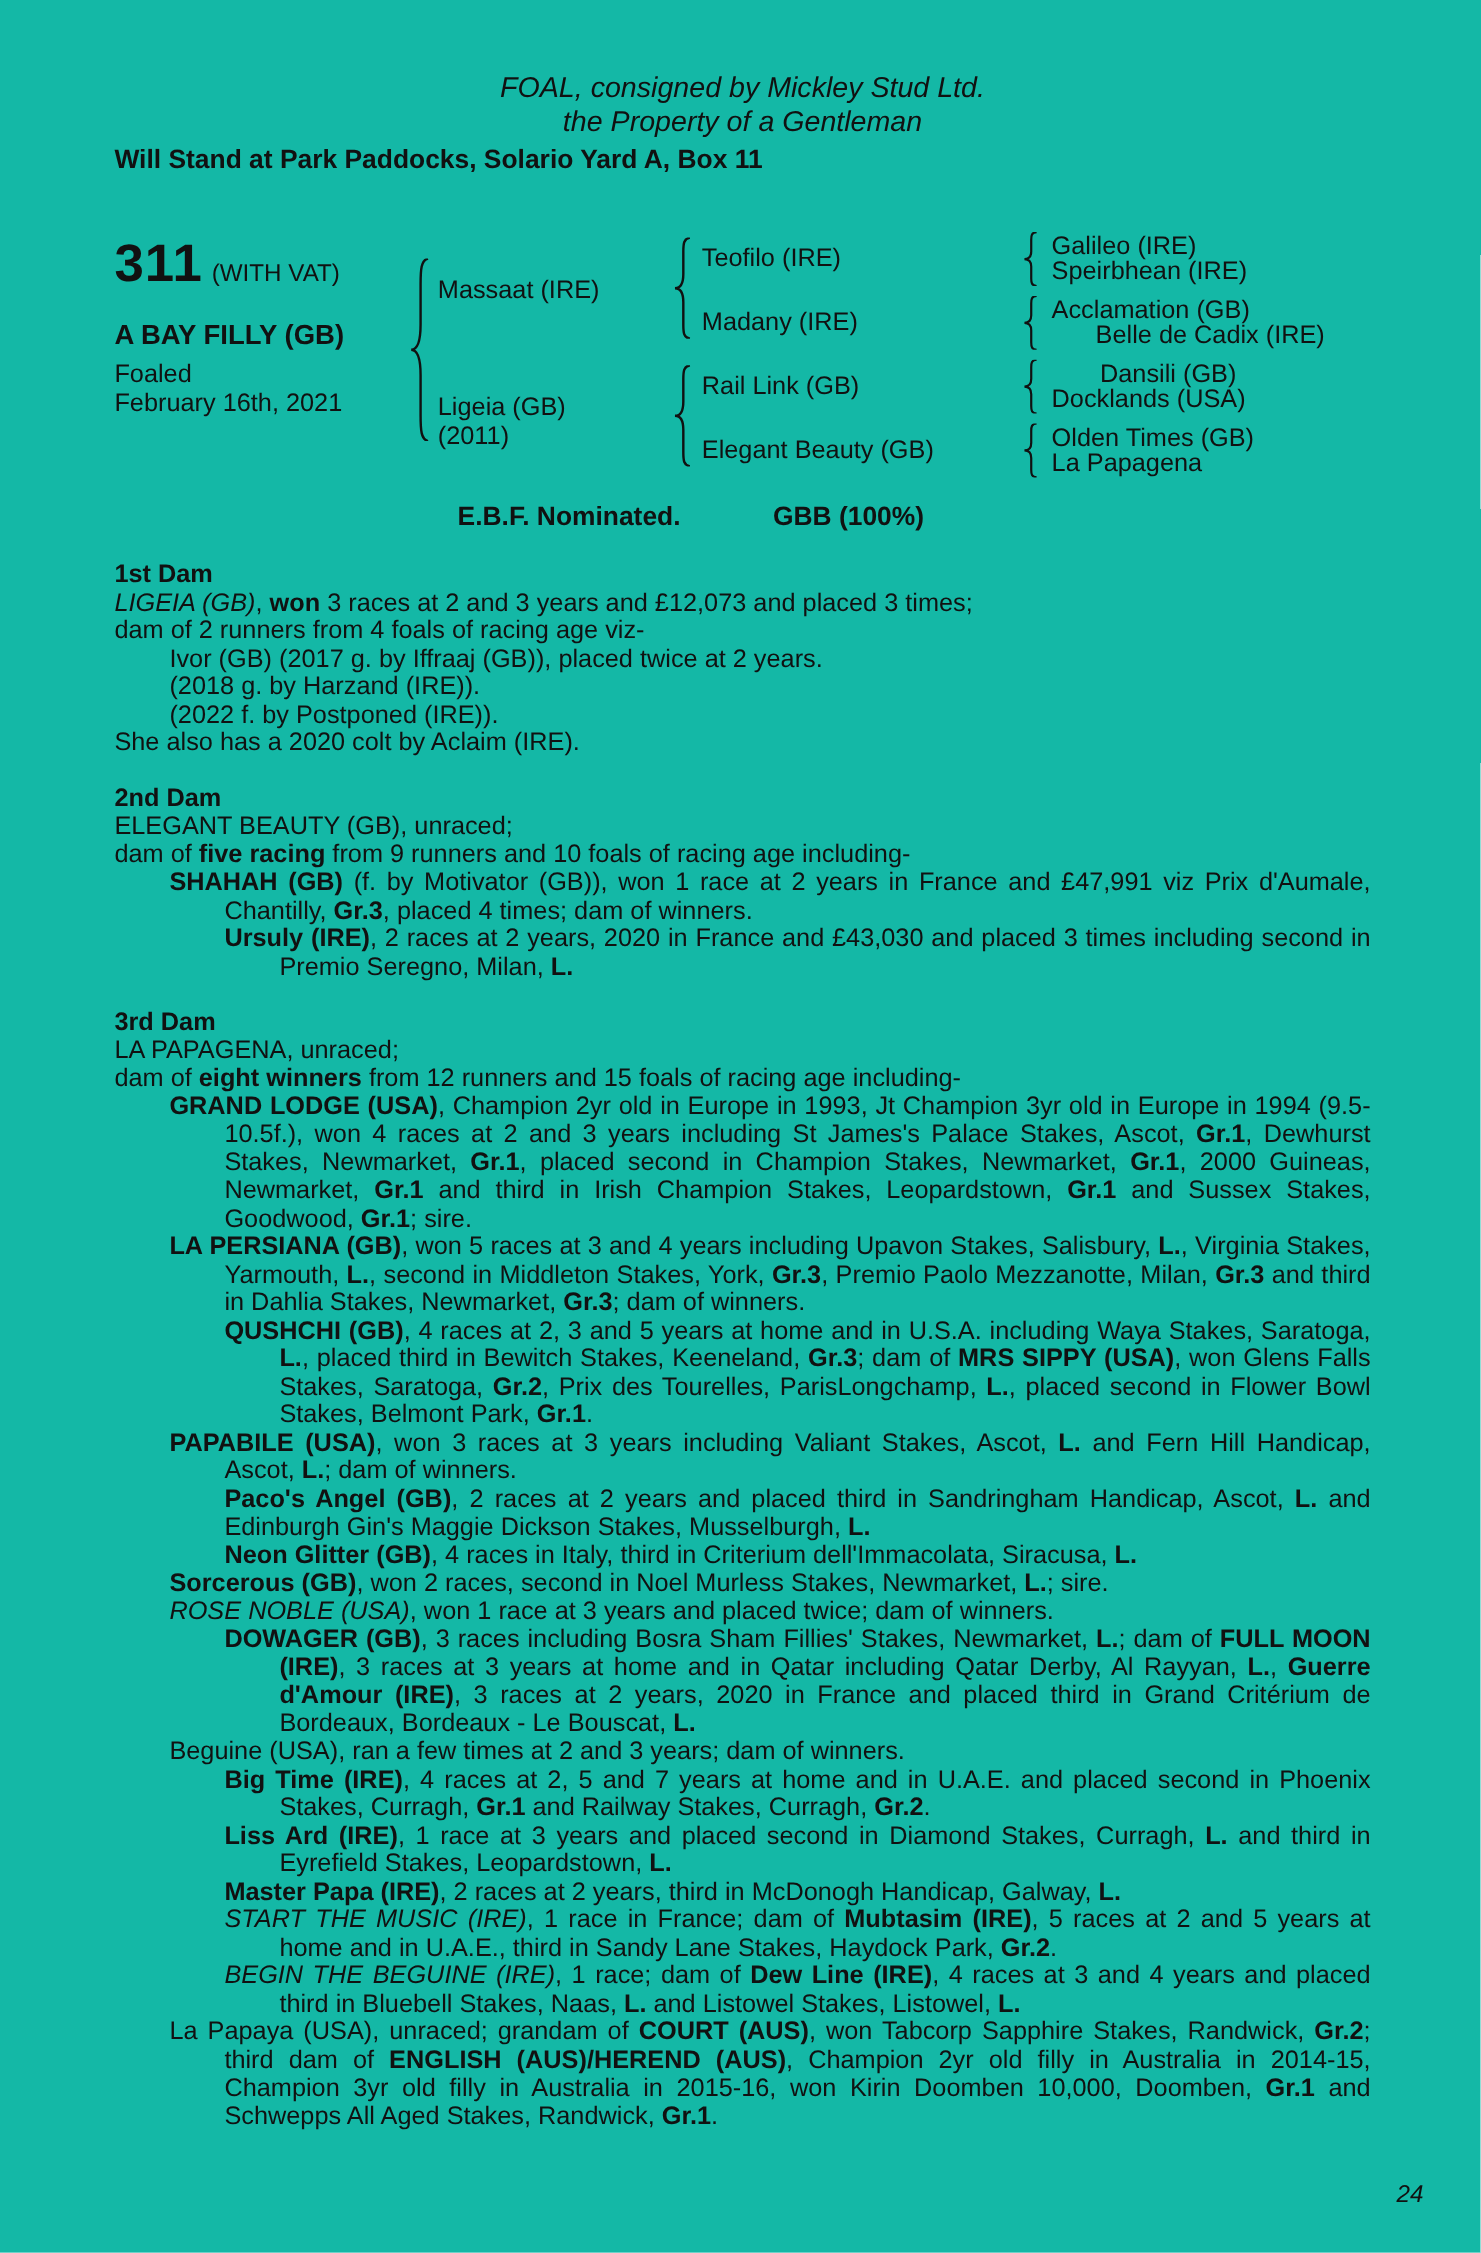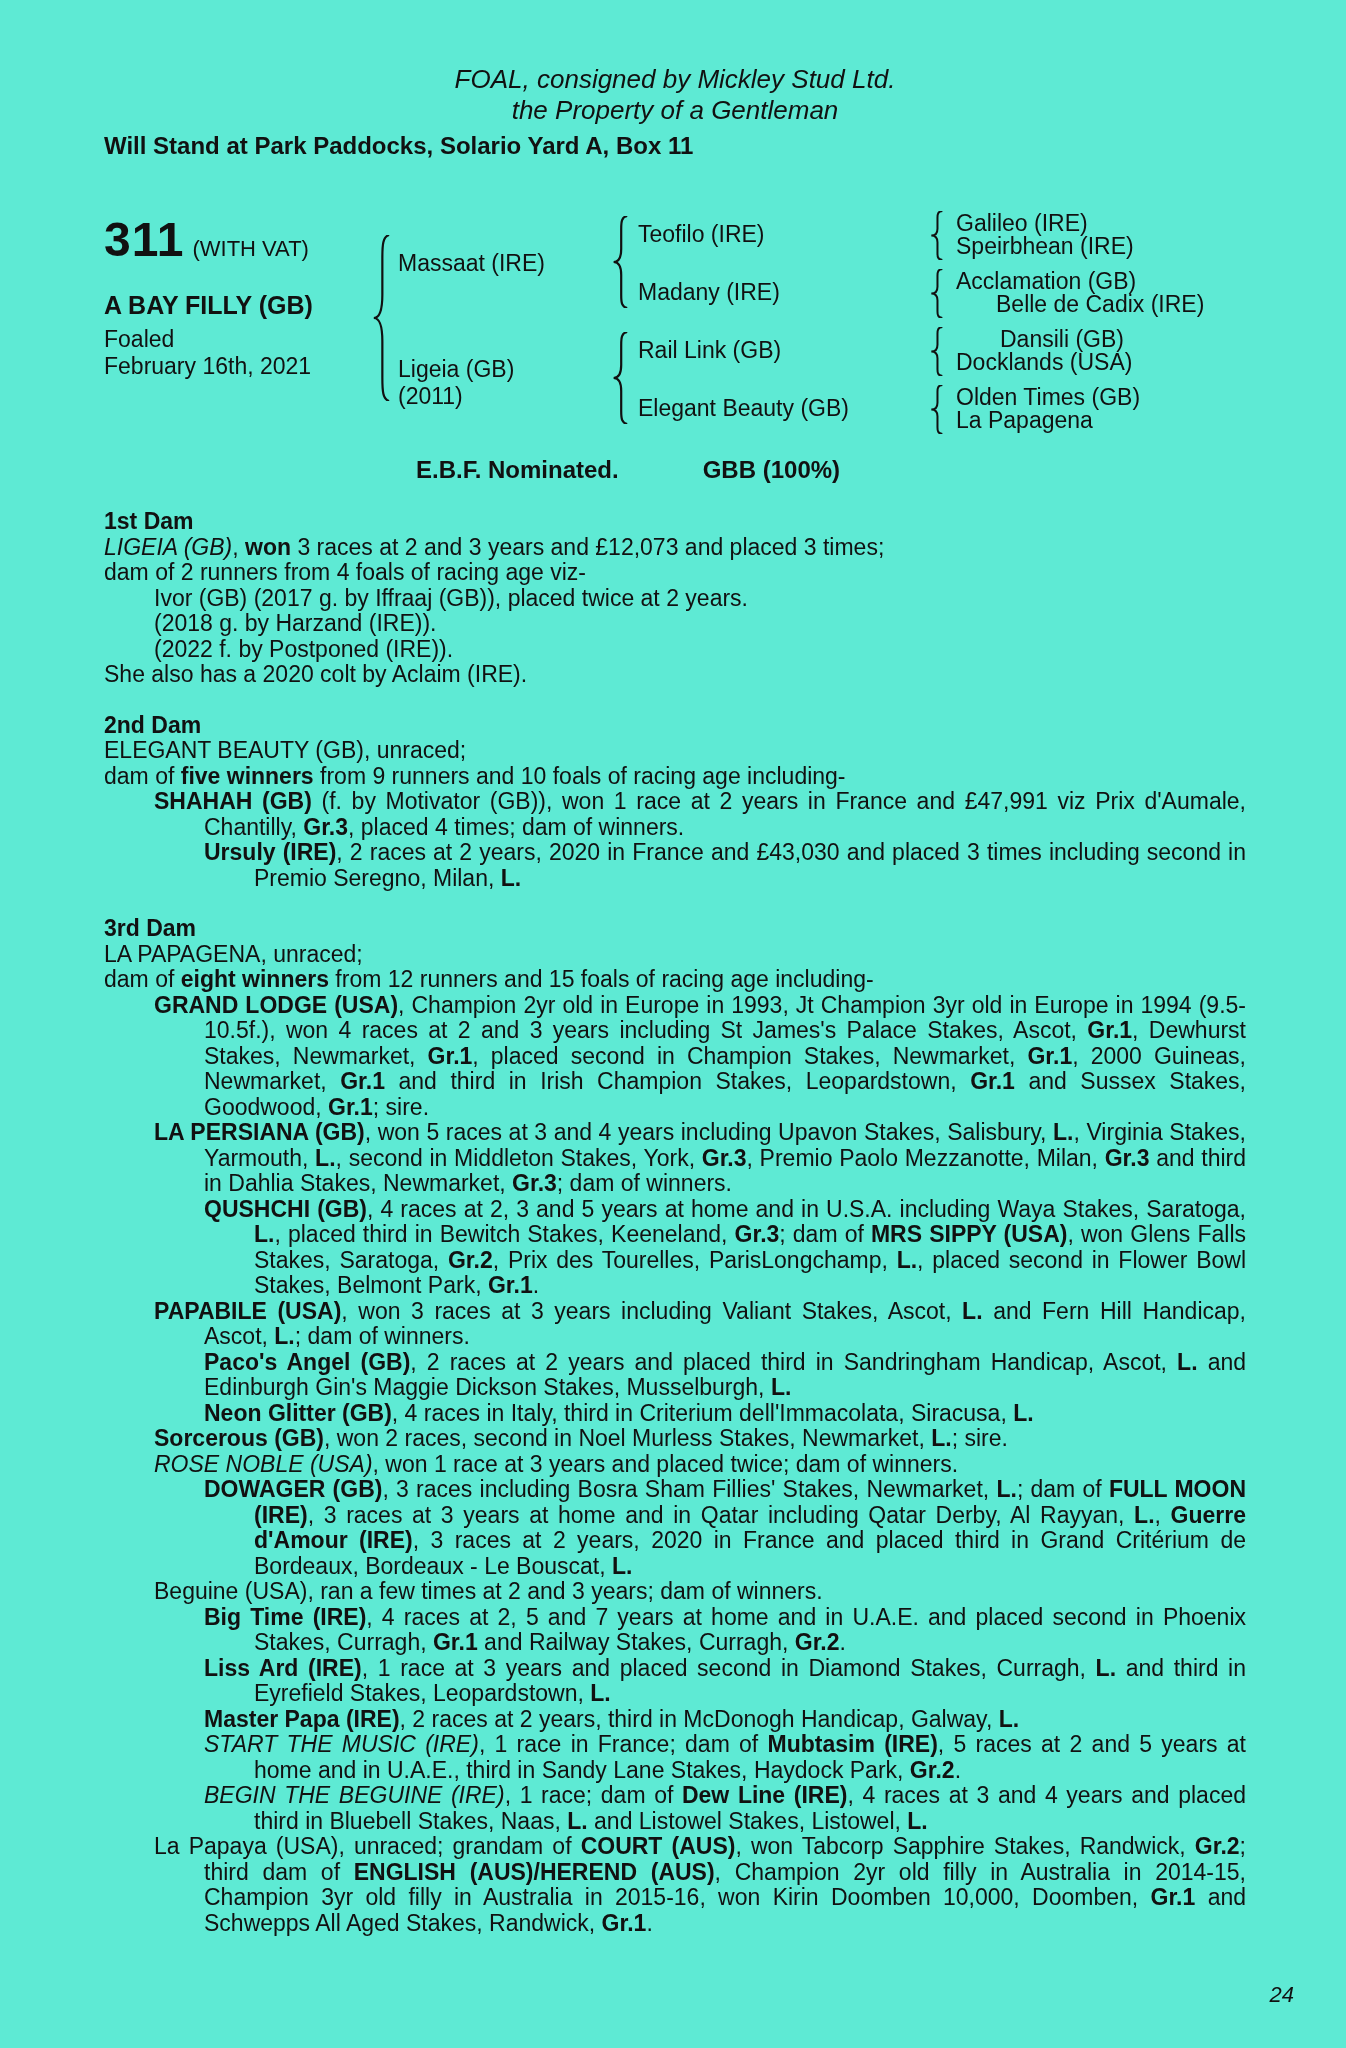--- a/index.html
+++ b/index.html
@@ -1,18 +1,18 @@
 <!DOCTYPE html>
 <html><head>
 <meta charset="utf-8">
 <style>
   * { margin:0; padding:0; box-sizing:border-box; }
   html,body { background:#ffffff; }
   body { font-family:"Liberation Sans", sans-serif; color:#111; }
-  .page { position:relative; width:1346px; height:2048px; background:#5eead4; overflow:hidden; }
+  .page { position:relative; width:1346px; height:2048px; background:#14b8a6; overflow:hidden; }
   .content { width:1142px; margin-left:104px; padding-top:64px; }
 
   .h-italic { text-align:center; font-style:italic; font-size:26px; line-height:31px; }
   .h-stand  { font-weight:700; font-size:24px; line-height:29px; margin-top:5px; }
 
   .pedigree-block { position:relative; height:232px; margin-top:46px; font-size:23px; }
   .ped-name { position:absolute; white-space:nowrap; line-height:23px; }
   .lot-info { position:absolute; left:0; top:6px; }
   .lot-number { font-size:48px; font-weight:700; letter-spacing:1px; }
   .vat { font-size:22px; margin-left:8px; }
@@ -103,21 +103,21 @@
     <div class="sections">
         <div class="sec-heading">1st Dam</div>
         <div class="para" style="padding-left: 0px; text-indent: 0px;"><span style="font-style: italic;">LIGEIA (GB)</span><span>, </span><span style="font-weight: 700;">won</span><span> 3 races at 2 and 3 years and £12,073 and placed 3 times;</span></div>
         <div class="para" style="padding-left: 0px; text-indent: 0px;"><span>dam of 2 runners from 4 foals of racing age viz-</span></div>
         <div class="para" style="padding-left: 50px; text-indent: 0px;"><span>Ivor (GB) (2017 g. by Iffraaj (GB)), placed twice at 2 years.</span></div>
         <div class="para" style="padding-left: 50px; text-indent: 0px;"><span>(2018 g. by Harzand (IRE)).</span></div>
         <div class="para" style="padding-left: 50px; text-indent: 0px;"><span>(2022 f. by Postponed (IRE)).</span></div>
         <div class="para" style="padding-left: 0px; text-indent: 0px;"><span>She also has a 2020 colt by Aclaim (IRE).</span></div>
         <div class="sec-heading">2nd Dam</div>
         <div class="para" style="padding-left: 0px; text-indent: 0px;"><span>ELEGANT BEAUTY (GB), unraced;</span></div>
-        <div class="para" style="padding-left: 0px; text-indent: 0px;"><span>dam of </span><span style="font-weight: 700;">five winners</span><span> from 9 runners and 10 foals of racing age including-</span></div>
+        <div class="para" style="padding-left: 0px; text-indent: 0px;"><span>dam of </span><span style="font-weight: 700;">five racing</span><span> from 9 runners and 10 foals of racing age including-</span></div>
         <div class="para" style="padding-left: 100px; text-indent: -50px;"><span style="font-weight: 700;">SHAHAH (GB)</span><span> (f. by Motivator (GB)), won 1 race at 2 years in France and £47,991 viz Prix d'Aumale, Chantilly, </span><span style="font-weight: 700;">Gr.3</span><span>, placed 4 times; dam of winners.</span></div>
         <div class="para" style="padding-left: 150px; text-indent: -50px;"><span style="font-weight: 700;">Ursuly (IRE)</span><span>, 2 races at 2 years, 2020 in France and £43,030 and placed 3 times including second in Premio Seregno, Milan, </span><span style="font-weight: 700;">L.</span></div>
         <div class="sec-heading">3rd Dam</div>
         <div class="para" style="padding-left: 0px; text-indent: 0px;"><span>LA PAPAGENA, unraced;</span></div>
         <div class="para" style="padding-left: 0px; text-indent: 0px;"><span>dam of </span><span style="font-weight: 700;">eight winners</span><span> from 12 runners and 15 foals of racing age including-</span></div>
         <div class="para" style="padding-left: 100px; text-indent: -50px;"><span style="font-weight: 700;">GRAND LODGE (USA)</span><span>, Champion 2yr old in Europe in 1993, Jt Champion 3yr old in Europe in 1994 (9.5-10.5f.), won 4 races at 2 and 3 years including St James's Palace Stakes, Ascot, </span><span style="font-weight: 700;">Gr.1</span><span>, Dewhurst Stakes, Newmarket, </span><span style="font-weight: 700;">Gr.1</span><span>, placed second in Champion Stakes, Newmarket, </span><span style="font-weight: 700;">Gr.1</span><span>, 2000 Guineas, Newmarket, </span><span style="font-weight: 700;">Gr.1</span><span> and third in Irish Champion Stakes, Leopardstown, </span><span style="font-weight: 700;">Gr.1</span><span> and Sussex Stakes, Goodwood, </span><span style="font-weight: 700;">Gr.1</span><span>; sire.</span></div>
         <div class="para" style="padding-left: 100px; text-indent: -50px;"><span style="font-weight: 700;">LA PERSIANA (GB)</span><span>, won 5 races at 3 and 4 years including Upavon Stakes, Salisbury, </span><span style="font-weight: 700;">L.</span><span>, Virginia Stakes, Yarmouth, </span><span style="font-weight: 700;">L.</span><span>, second in Middleton Stakes, York, </span><span style="font-weight: 700;">Gr.3</span><span>, Premio Paolo Mezzanotte, Milan, </span><span style="font-weight: 700;">Gr.3</span><span> and third in Dahlia Stakes, Newmarket, </span><span style="font-weight: 700;">Gr.3</span><span>; dam of winners.</span></div>
         <div class="para" style="padding-left: 150px; text-indent: -50px;"><span style="font-weight: 700;">QUSHCHI (GB)</span><span>, 4 races at 2, 3 and 5 years at home and in U.S.A. including Waya Stakes, Saratoga, </span><span style="font-weight: 700;">L.</span><span>, placed third in Bewitch Stakes, Keeneland, </span><span style="font-weight: 700;">Gr.3</span><span>; dam of </span><span style="font-weight: 700;">MRS SIPPY (USA)</span><span>, won Glens Falls Stakes, Saratoga, </span><span style="font-weight: 700;">Gr.2</span><span>, Prix des Tourelles, ParisLongchamp, </span><span style="font-weight: 700;">L.</span><span>, placed second in Flower Bowl Stakes, Belmont Park, </span><span style="font-weight: 700;">Gr.1</span><span>.</span></div>
         <div class="para" style="padding-left: 100px; text-indent: -50px;"><span style="font-weight: 700;">PAPABILE (USA)</span><span>, won 3 races at 3 years including Valiant Stakes, Ascot, </span><span style="font-weight: 700;">L.</span><span> and Fern Hill Handicap, Ascot, </span><span style="font-weight: 700;">L.</span><span>; dam of winners.</span></div>
         <div class="para" style="padding-left: 100px; text-indent: 0px;"><span style="font-weight: 700;">Paco's Angel (GB)</span><span>, 2 races at 2 years and placed third in Sandringham Handicap, Ascot, </span><span style="font-weight: 700;">L.</span><span> and Edinburgh Gin's Maggie Dickson Stakes, Musselburgh, </span><span style="font-weight: 700;">L.</span></div>

